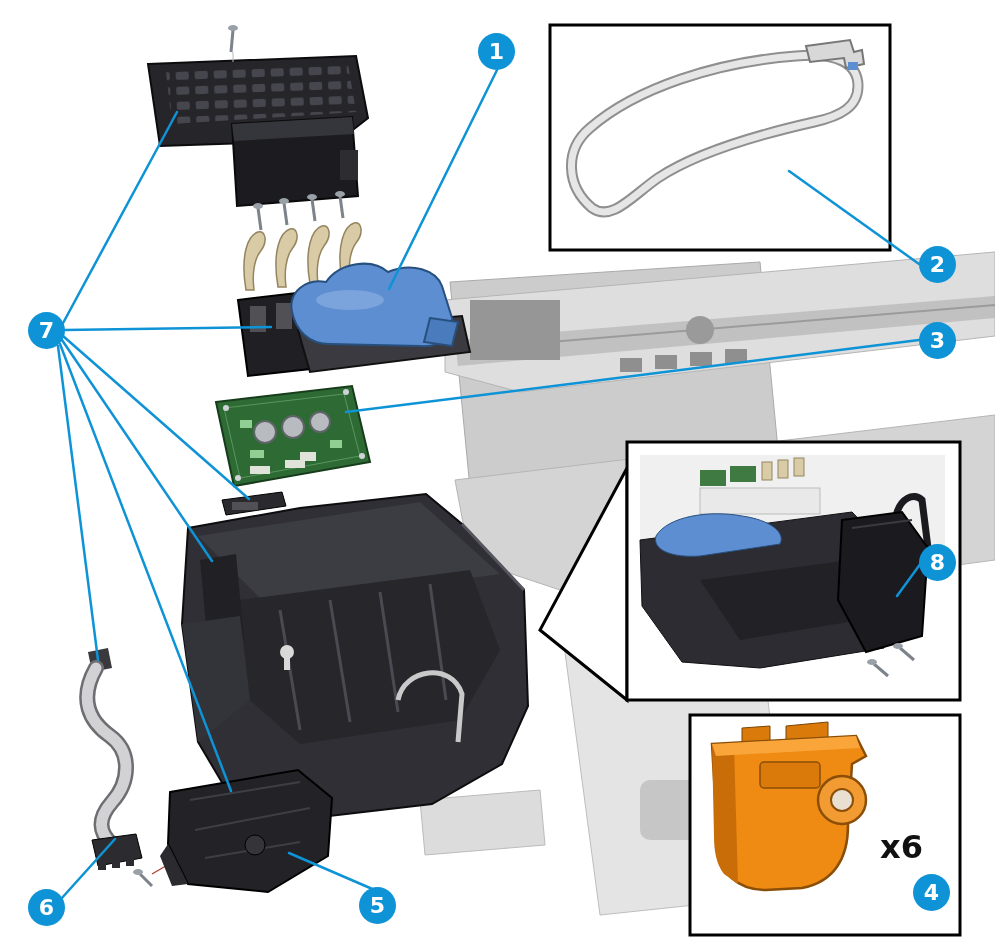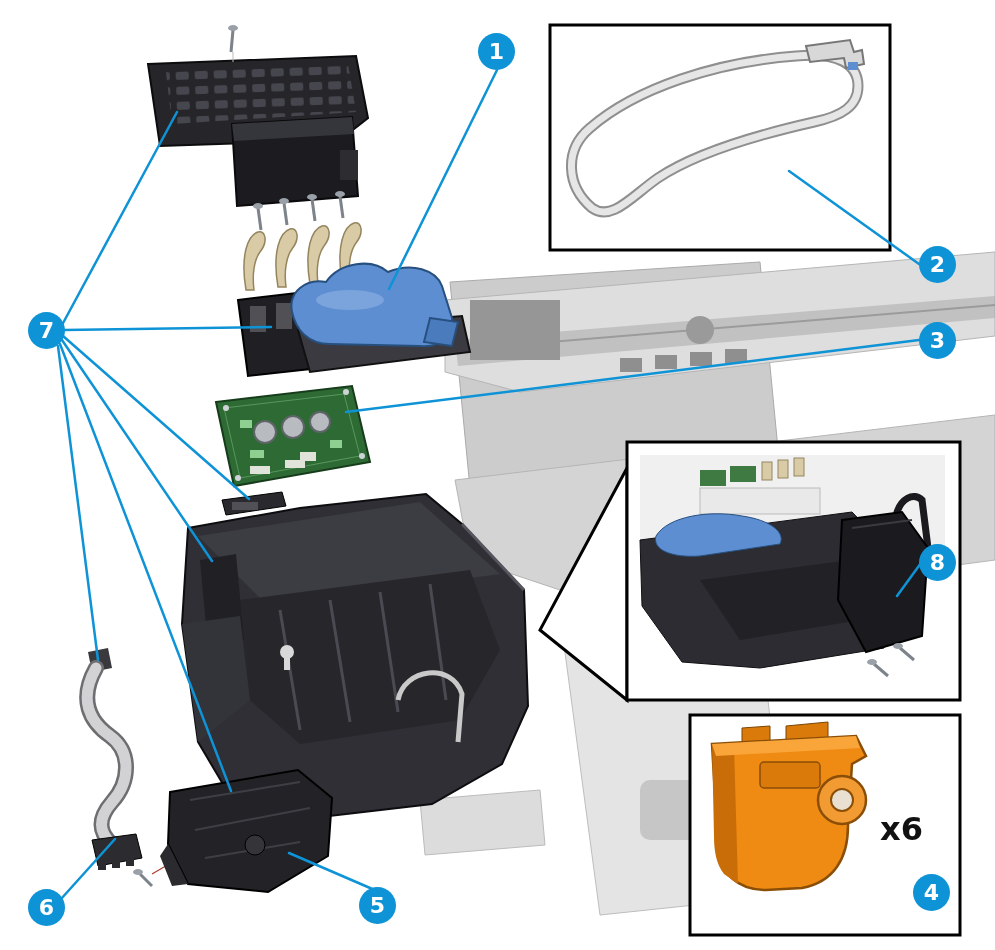--- a/index.html
+++ b/index.html
@@ -16,21 +16,21 @@
     width:37px;height:37px;
     border-radius:50%;
     background:#0e93d6;
     color:#ffffff;
     display:flex;align-items:center;justify-content:center;
     font-weight:bold;font-size:22px;line-height:1;
     user-select:none;
   }
   .qty-label{
     position:absolute;
-    left:880px;top:810px;
+    left:880px;top:828px;
     font-weight:bold;font-size:32px;color:#111111;
   }
 </style>
 </head>
 <body>
 
 <div class="figure">
 
 <svg width="995" height="950" viewBox="0 0 995 950">
   <defs>

